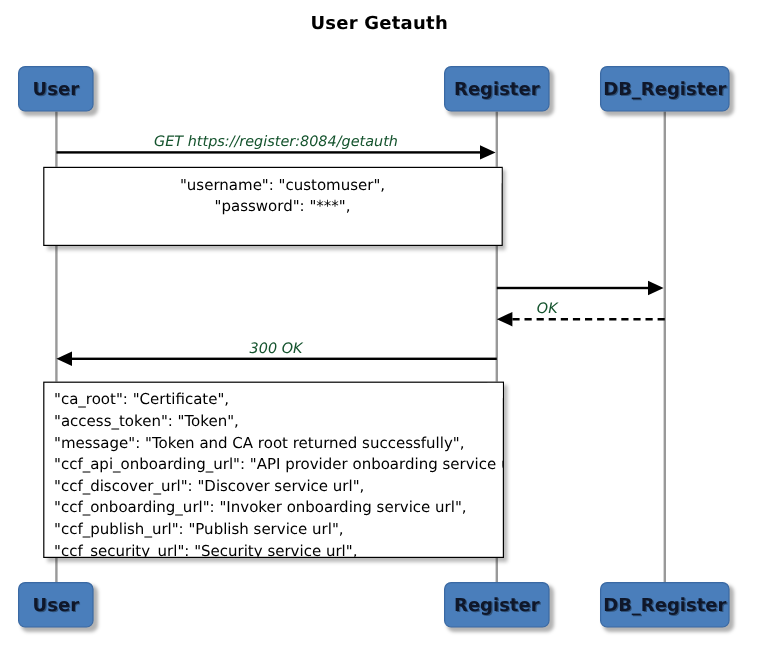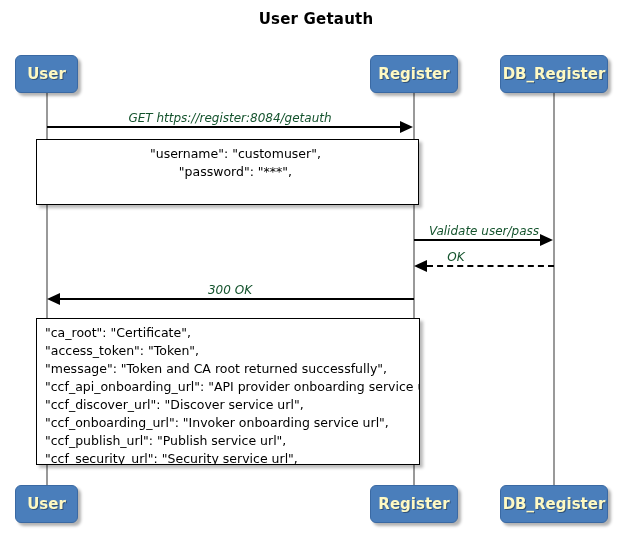--- a/index.html
+++ b/index.html
@@ -31,21 +31,21 @@
     color: #000000;
     letter-spacing: 0.2px;
   }
   
   .actor {
     position: absolute;
     box-sizing: border-box;
     background: #4a7ebb;
     border: 1px solid #3a69a3;
     border-radius: 6px;
-    color: #fef9c3;
+    color: #0f172a;
     font-size: 15px;
     font-weight: bold;
     display: flex;
     align-items: center;
     justify-content: center;
     box-shadow: 3px 3px 3px rgba(0,0,0,0.30);
     text-shadow: 1px 1px 0 rgba(0,0,0,0.35);
     white-space: nowrap;
   }
   
@@ -165,21 +165,20 @@
   <div class="msg-line" style="left:47px; top:126px; width:353px;"></div>
   <div class="arrowhead right" style="left:400px; top:121px;"></div>
 
   <div class="note centered" style="left:36px; top:139px; width:383px; height:66px;">
     <span class="fold"></span>
     <span class="fold-edge"></span>
     <span class="note-line">    "username": "customuser",</span>
     <span class="note-line">    "password": "***",</span>
   </div>
 
-  <div class="msg-label" style="left:484px; top:224px;">Validate user/pass</div>
   <div class="msg-line" style="left:414px; top:239px; width:126px;"></div>
   <div class="arrowhead right" style="left:540px; top:234px;"></div>
 
   <div class="msg-label" style="left:456px; top:250px;">OK</div>
   <div class="msg-line dashed" style="left:427px; top:265px; width:127px;"></div>
   <div class="arrowhead left" style="left:414px; top:260px;"></div>
 
   <div class="msg-label" style="left:230px; top:283px;">300 OK</div>
   <div class="msg-line" style="left:60px; top:298px; width:354px;"></div>
   <div class="arrowhead left" style="left:47px; top:293px;"></div>

